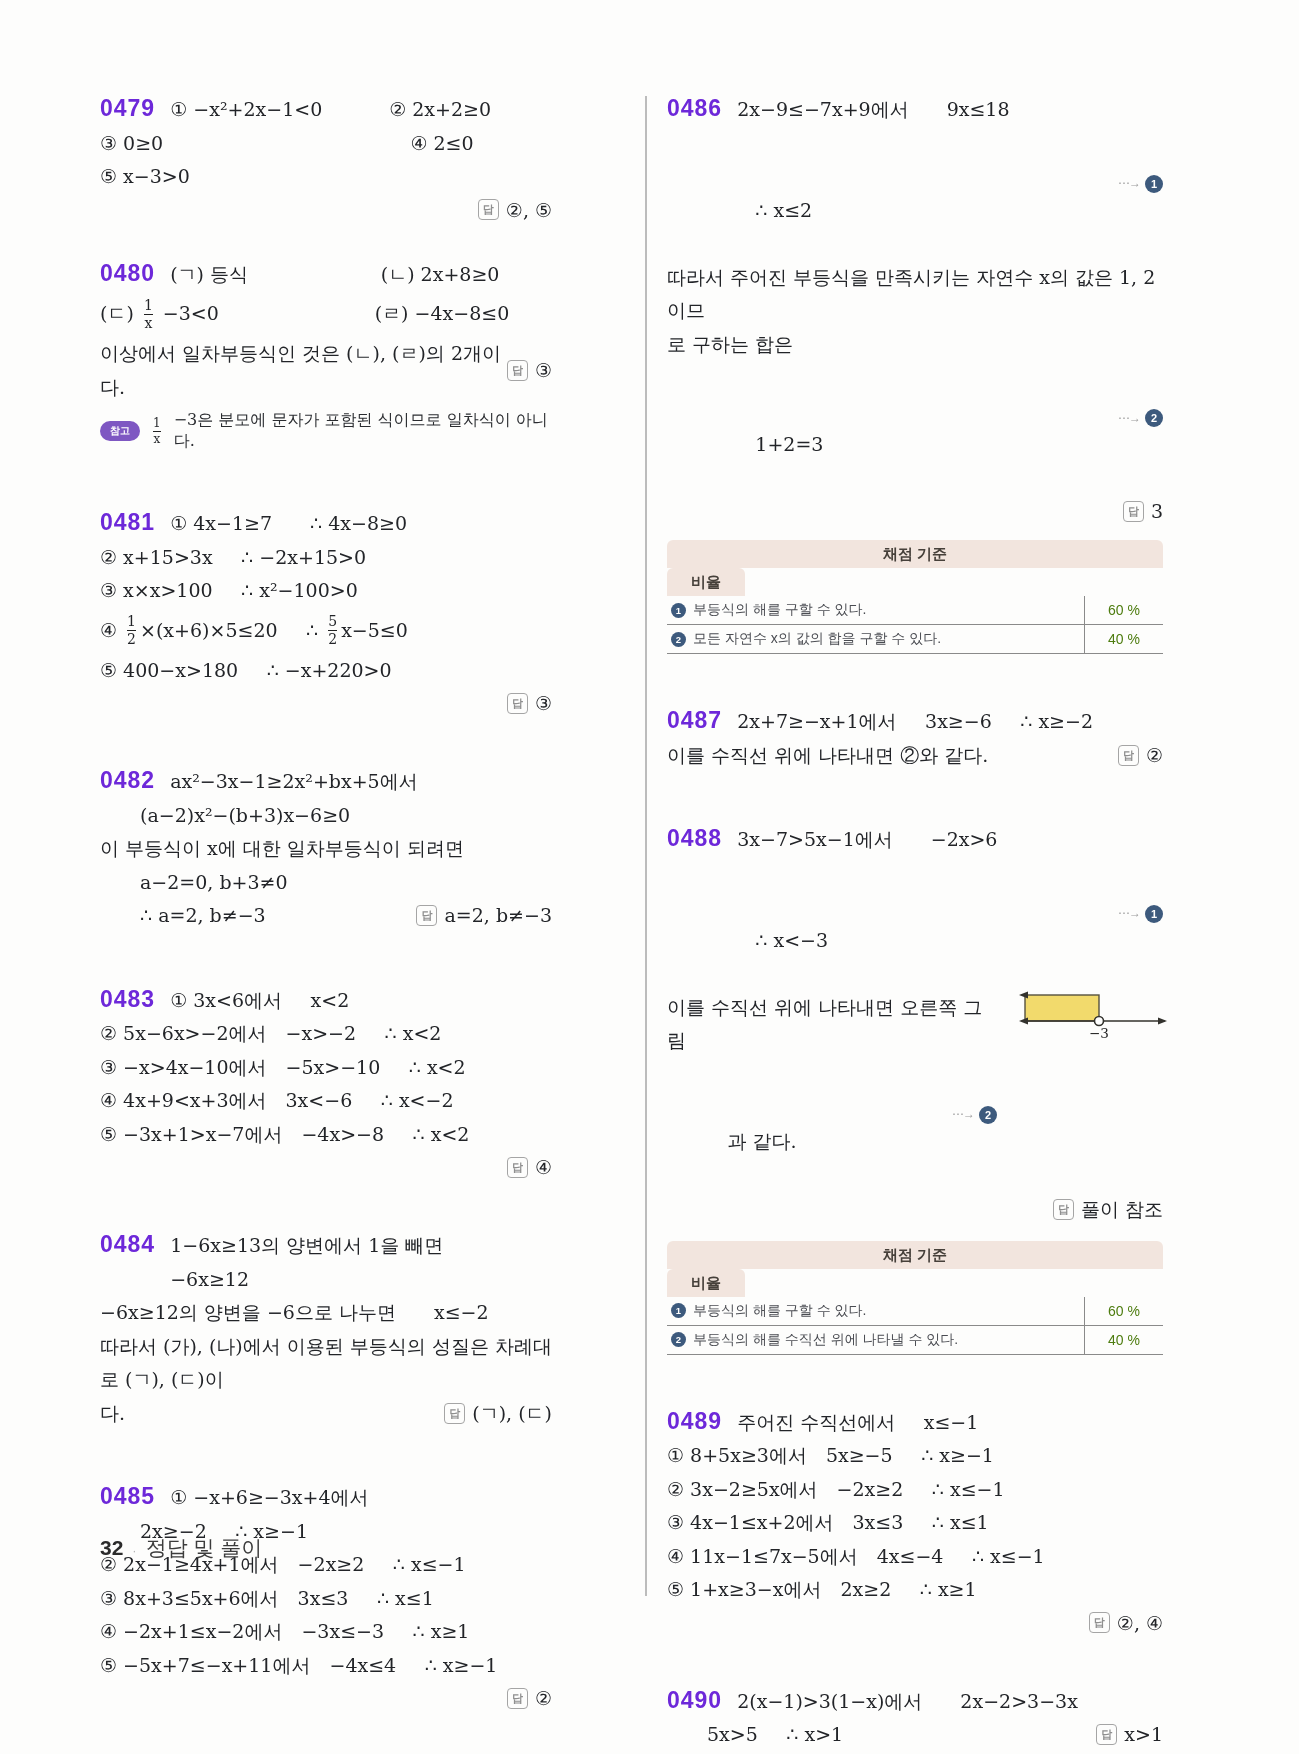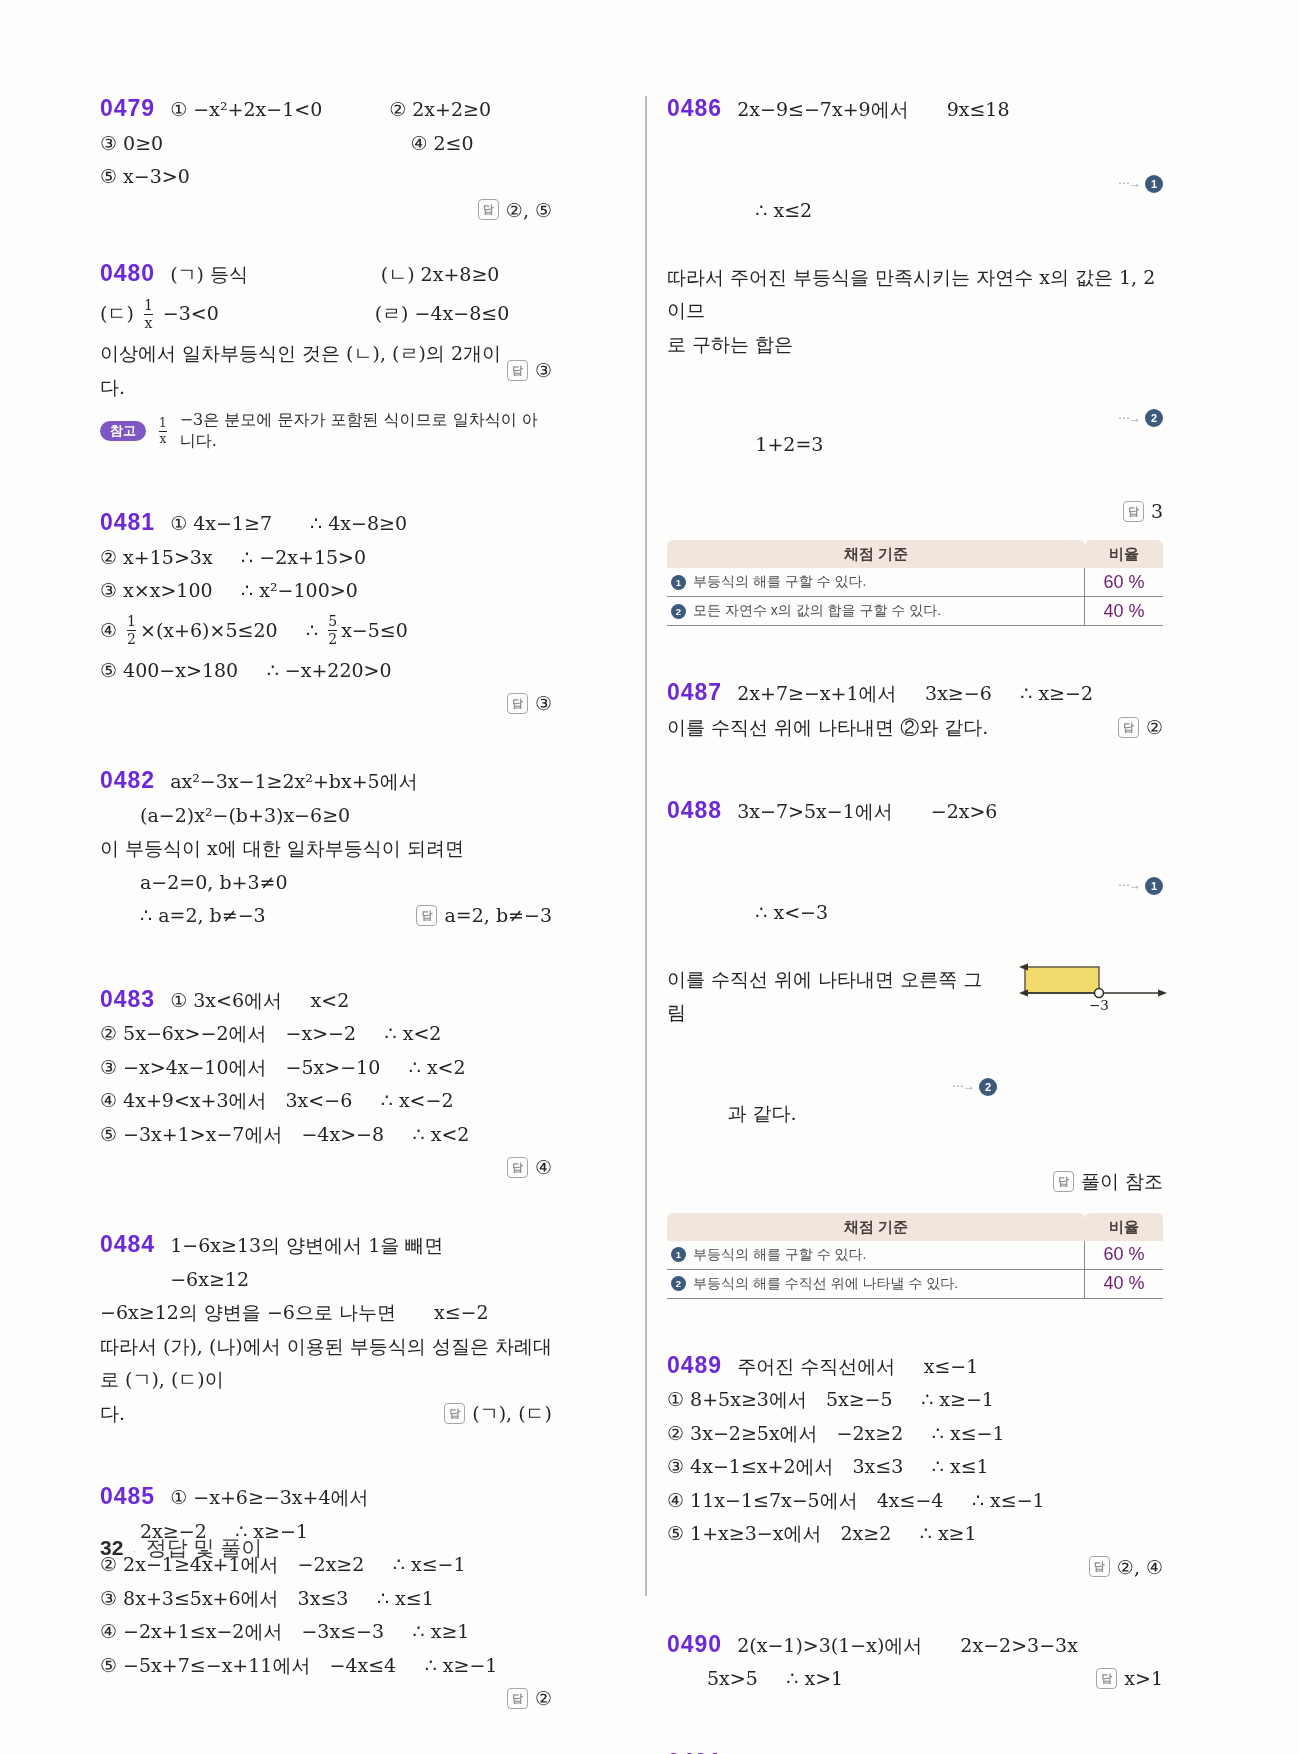--- a/index.html
+++ b/index.html
@@ -32,34 +32,34 @@
   .mdots { color:#9a9a9a; font-size:12px; font-family:"Liberation Sans", sans-serif; letter-spacing:-1px; }
   .mcirc { width:18px; height:18px; border-radius:50%; background:#3d5a7d; color:#fff;
            font-family:"Liberation Sans", sans-serif; font-weight:bold; font-size:11px; line-height:18px;
            text-align:center; flex:none; }
   .frac { display:inline-flex; flex-direction:column; align-items:center; margin:0 4px; vertical-align:middle; }
   .frac .fn, .frac .fd { font-size:14px; line-height:15px; }
   .frac .fb { align-self:stretch; border-top:1.4px solid #222; margin:1px 0; }
   .frl { min-height:46px; align-items:center; }
   .fx { display:flex; align-items:center; flex-wrap:wrap; }
   .note { display:flex; align-items:center; gap:9px; font-size:16px; margin-top:6px; color:#2a2c30; }
-  .badge { background:#7e57c2; color:#fff; font-family:"Liberation Sans", sans-serif; font-size:13px;
+  .badge { background:#7e57c2; color:#fff; font-family:"Liberation Sans", sans-serif; font-size:10px;
            font-weight:bold; line-height:20px; padding:0 10px; border-radius:11px; flex:none; }
   .note .frac .fn, .note .frac .fd { font-size:12px; line-height:13px; }
   .gtable { margin-top:18px; font-family:"Liberation Sans", sans-serif; }
-  .gt-head { display:flex; gap:0; }
+  .gt-head { display:flex; gap:0;flex-direction:column; }
   .gt-head .h1 { flex:1; background:#f2e5de; border-radius:6px 6px 0 0; text-align:center; font-weight:bold;
                  font-size:15px; color:#46403a; line-height:28px; }
   .gt-head .h2 { width:78px; flex:none; background:#f2e5de; border-radius:6px 6px 0 0; text-align:center;
                  font-weight:bold; font-size:15px; color:#46403a; line-height:28px; }
   .gt-row { display:flex; border-bottom:1.3px solid #8a8a8a; align-items:stretch; }
   .gt-row .cell { flex:1; display:flex; align-items:center; gap:7px; font-size:14px; color:#4a4c52;
                   padding:5px 4px 5px 4px; }
-  .gt-row .pct { width:78px; flex:none; border-left:1.3px solid #8a8a8a; text-align:right; color:#701a75;
-                 font-size:18px; display:flex; align-items:center; justify-content:center; }
+  .gt-row .pct { width:78px; flex:none; border-left:1.3px solid #8a8a8a; text-align:right; color:#4d7c0f;
+                 font-size:14px; display:flex; align-items:center; justify-content:center; }
   .gt-num { width:15px; height:15px; border-radius:50%; background:#3d5a7d; color:#fff; font-size:9.5px;
             line-height:15px; text-align:center; font-weight:bold; flex:none; }
   .figwrap { position:relative; }
   .figwrap .txt { width:330px; }
   .nlfig { position:absolute; right:-6px; }
   .figtext { font-family:"DejaVu Serif", serif; font-size:13.5px; fill:#222; }
   .footer { position:absolute; left:100px; top:1534px; display:flex; align-items:baseline; gap:9px;
             font-family:"Liberation Sans", sans-serif; }
   .fpage { font-size:21px; font-weight:bold; color:#2b2b2b; }
   .fsep { color:#b5b5b5; font-size:13px; }

